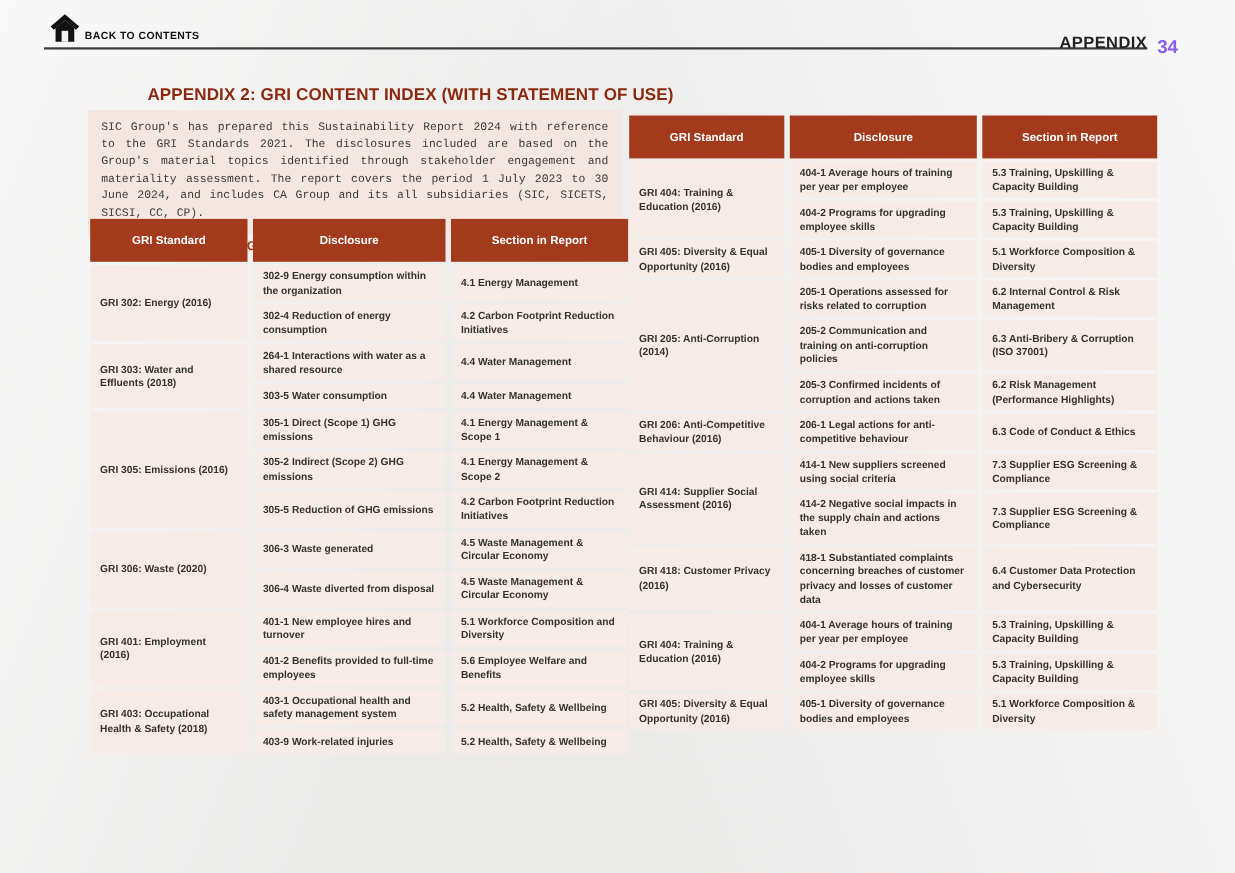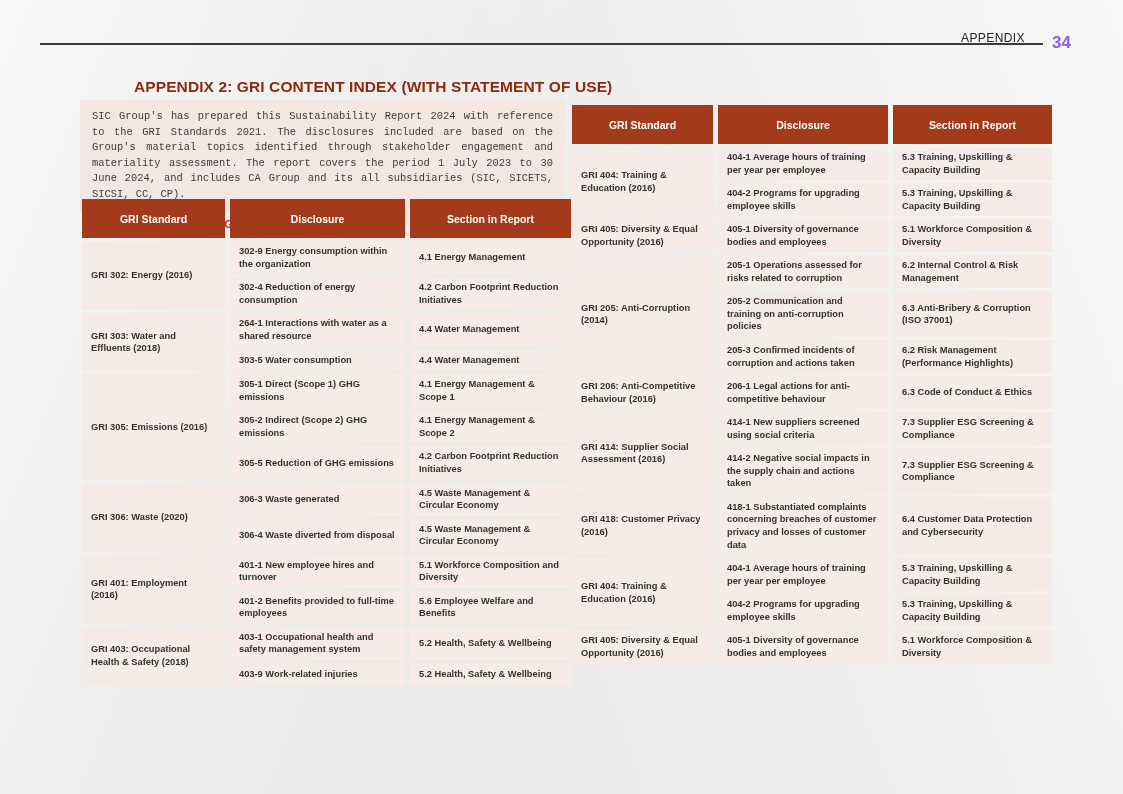--- a/index.html
+++ b/index.html
@@ -22,21 +22,21 @@
       linear-gradient(250deg, rgba(255,255,255,.45) 0%, rgba(120,120,120,.05) 55%),
       #f2f1f0;
     color:var(--text-dark);
   }
   
   .topbar{position:absolute;left:0;top:0;width:100%;height:60px;}
   .home-link{position:absolute;left:45px;top:12px;display:flex;align-items:flex-end;gap:4px;cursor:pointer;}
   .home-icon{width:28px;height:28px;display:block;}
   .back-label{font-size:9.5px;font-weight:bold;letter-spacing:.4px;color:#111;padding-bottom:2px;}
   .rule{position:absolute;left:40px;top:43px;width:1003px;height:2px;background:var(--line-color);}
-  .appendix-label{position:absolute;top:31px;left:943px;width:100px;text-align:center;font-size:12px;font-weight:normal;letter-spacing:.4px;color:#222;}
+  .appendix-label{position:absolute;top:31px;left:943px;width:100px;text-align:right;font-size:15px;font-weight:bold;letter-spacing:.4px;color:#222;}
   .page-number{position:absolute;left:1052px;top:33px;font-size:17px;font-weight:bold;color:#8b5cf6;}
   
   .page-title{position:absolute;left:90px;top:78px;font-size:15.5px;font-weight:bold;color:var(--title-color);letter-spacing:.1px;margin-left:44px;}
   .intro-box{
     position:absolute;left:80px;top:100px;width:485px;min-height:72px;
     background:var(--intro-bg);padding:9px 12px 10px 12px;
     font-size:10.4px;line-height:1.5;color:#3c3a38;text-align:justify;font-family:Liberation Mono, monospace;
   }
   .section-title{position:absolute;left:90px;top:190px;font-size:11.5px;font-weight:bold;color:var(--subtitle-color);letter-spacing:.2px;margin-top:28px;}
   
@@ -51,20 +51,28 @@
     background:var(--cell-bg);font-size:9.3px;font-weight:bold;color:#35322f;
     padding:4px 9px;vertical-align:middle;line-height:1.35;
   }
   #table-left td{height:22px;}
   #table-right td{height:26px;}
 </style>
 </head>
 <body>
 
 <div class="topbar">
+  <div class="home-link">
+    <svg class="home-icon" viewBox="0 0 28 28">
+      <polygon points="14,1 27,12 24,15 14,6.5 4,15 1,12" fill="#111"></polygon>
+      <path d="M5.5 13.5 L14 6.5 L22.5 13.5 L22.5 26 L5.5 26 Z" fill="#111"></path>
+      <rect x="11" y="16" width="6" height="10" fill="#f2f1f0"></rect>
+    </svg>
+    <span class="back-label">BACK TO CONTENTS</span>
+  </div>
   <div class="rule"></div>
   <div class="appendix-label">APPENDIX</div>
   <div class="page-number">34</div>
 </div>
 
 <h1 class="page-title">APPENDIX 2: GRI CONTENT INDEX (WITH STATEMENT OF USE)</h1>
 
 <div class="intro-box">SIC Group's has prepared this Sustainability Report 2024 with reference to the GRI Standards 2021. The disclosures included are based on the Group's material topics identified through stakeholder engagement and materiality assessment. The report covers the period 1 July 2023 to 30 June 2024, and includes CA Group and its all subsidiaries (SIC, SICETS, SICSI, CC, CP).</div>
 
 <h2 class="section-title">GRI CONTENT INDEX – GENERAL DISCLOSURES</h2>

